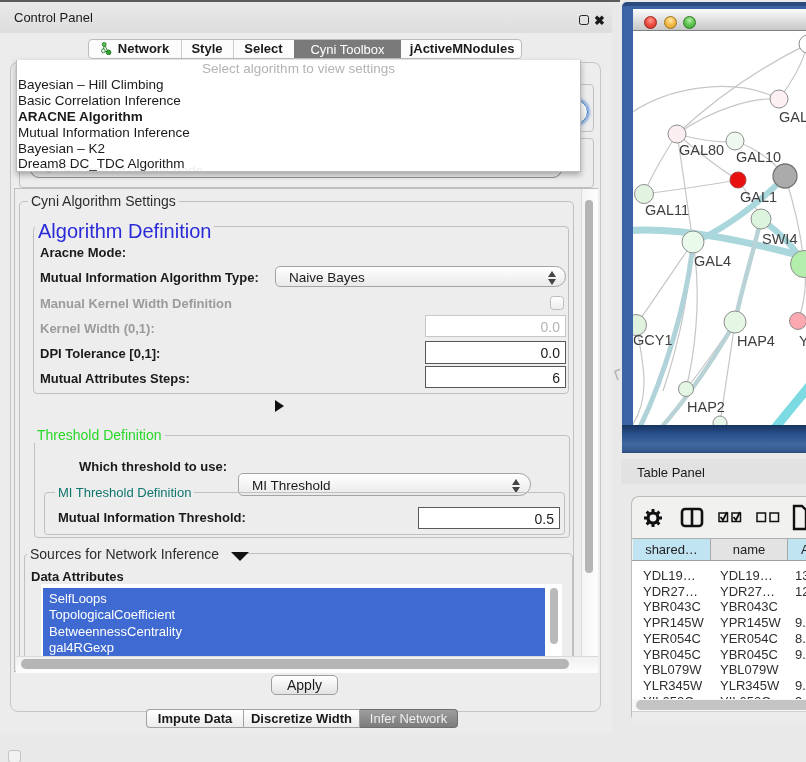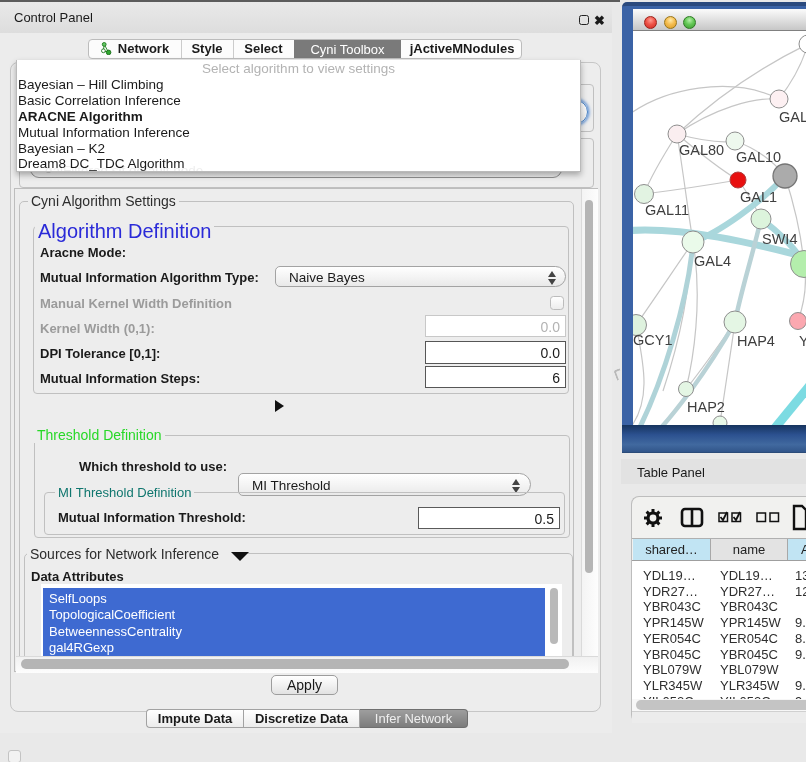--- a/index.html
+++ b/index.html
@@ -67,21 +67,21 @@
   <div class="combo" style="left:260px;top:203px;width:291px;height:21px;border-radius:5px 10.5px 10.5px 5px;">
     <span class="ct">Naive Bayes</span>
       <span class="spin" style="right:9px;top:3.5px;"></span>
   </div>
   <div class="abs b" style="left:25px;top:233px;color:#9b9b9b;">Manual Kernel Width Definition</div>
   <div class="abs" style="left:535px;top:233px;width:14px;height:14px;background:linear-gradient(#ffffff,#ededed);border:1px solid #bcbcbc;border-radius:3.5px;box-sizing:border-box;"></div>
   <div class="abs b" style="left:25px;top:258px;color:#9b9b9b;">Kernel Width (0,1):</div>
   <div class="field" style="left:410px;top:252px;width:141px;height:22px;border:1px solid #c8c8c8;color:#b3b3b3;font-size:14px;">0.0</div>
   <div class="abs b" style="left:25px;top:283px;">DPI Tolerance [0,1]:</div>
   <div class="field" style="left:410px;top:278px;width:141px;height:23px;border:1.5px solid #565656;font-size:14px;">0.0</div>
-  <div class="abs b" style="left:25px;top:308px;">Mutual Information Steps:</div>
+  <div class="abs b" style="left:25px;top:308px;">Mutual Attributes Steps:</div>
   <div class="field" style="left:410px;top:303px;width:141px;height:22px;border:1.5px solid #565656;font-size:14px;">6</div>
 
   <div class="abs" style="left:260px;top:337px;width:0;height:0;border-top:6px solid transparent;border-bottom:6px solid transparent;border-left:9px solid #111;"></div>
 
   <div class="grp" style="left:19px;top:372px;width:536px;height:103px;"></div>
   <div class="grplbl" style="left:19px;top:364px;font-size:14px;color:#28d828;">Threshold Definition</div>
   <div class="abs b" style="left:64px;top:396px;">Which threshold to use:</div>
   <div class="combo" style="left:223px;top:391px;width:293px;height:23px;border-radius:5px 11.5px 11.5px 5px;margin-top:19px;">
     <span class="ct" style="top:4px;">MI Threshold</span>
       <span class="spin" style="right:10px;top:4.5px;"></span>
@@ -104,22 +104,22 @@
 
 <div class="abs" style="left:581px;top:189px;width:16px;height:467px;background:linear-gradient(90deg,#f4f4f4,#fdfdfd);border-left:1px solid #dadada;"></div>
 <div class="abs" style="left:585px;top:200px;width:8px;height:373px;background:#b5b5b5;border-radius:4px;"></div>
 <div class="abs" style="left:16px;top:656px;width:582px;height:16px;background:linear-gradient(#f1f1f1,#fdfdfd);border-top:1px solid #dadada;"></div>
 <div class="abs" style="left:21px;top:659px;width:548px;height:10px;background:#b5b5b5;border-radius:5px;"></div>
 
 <div class="abs" style="left:271px;top:675px;width:67px;height:20px;background:linear-gradient(#ffffff,#f0f0f0 55%,#e2e2e2);border:1px solid #9d9d9d;border-radius:5px;box-sizing:border-box;text-align:center;line-height:18px;font-size:14px;">Apply</div>
 
 <div id="bottomtabs">
   <div class="abs b" style="left:146px;top:709px;width:97px;height:19px;background:linear-gradient(#ffffff,#ececec);border:1px solid #a2a2a2;border-right:none;border-radius:4px 0 0 4px;box-sizing:border-box;text-align:center;line-height:17px;">Impute Data</div>
-  <div class="abs b" style="left:243px;top:709px;width:117px;height:19px;background:linear-gradient(#ffffff,#ececec);border:1px solid #a2a2a2;box-sizing:border-box;text-align:center;line-height:17px;">Discretize Data</div>
-  <div class="abs" style="left:360px;top:709px;width:108px;height:19px;background:linear-gradient(#9e9e9e,#7c7c7c);border:1px solid #6f6f6f;border-left:none;border-radius:0 4px 4px 0;box-sizing:border-box;text-align:center;line-height:17px;color:#efefef;">Infer Network</div>
+  <div class="abs b" style="left:243px;top:709px;width:117px;height:19px;background:linear-gradient(#ffffff,#ececec);border:1px solid #a2a2a2;box-sizing:border-box;text-align:center;line-height:17px;">Discretize Width</div>
+  <div class="abs" style="left:360px;top:709px;width:98px;height:19px;background:linear-gradient(#9e9e9e,#7c7c7c);border:1px solid #6f6f6f;border-left:none;border-radius:0 4px 4px 0;box-sizing:border-box;text-align:center;line-height:17px;color:#efefef;">Infer Network</div>
 </div>
 
 <div class="abs" style="left:8px;top:750px;width:13px;height:13px;background:#f2f2f2;border:1px solid #c3c3c3;border-radius:3px;box-sizing:border-box;"></div>
 
 <div id="popup" class="abs" style="left:16px;top:60px;width:565px;height:112px;background:#ffffff;border:1px solid #bababa;border-top:none;box-shadow:0 3px 6px rgba(0,0,0,0.30);box-sizing:border-box;font-size:13.5px;overflow:hidden;">
   <div class="abs" style="left:0;top:1px;width:100%;text-align:center;color:#b3b3b3;">Select algorithm to view settings</div>
   <div class="abs" style="left:1px;top:17px;">Bayesian – Hill Climbing</div>
   <div class="abs" style="left:1px;top:33px;">Basic Correlation Inference</div>
   <div class="abs b" style="left:1px;top:49px;">ARACNE Algorithm</div>
   <div class="abs" style="left:1px;top:65px;">Mutual Information Inference</div>

